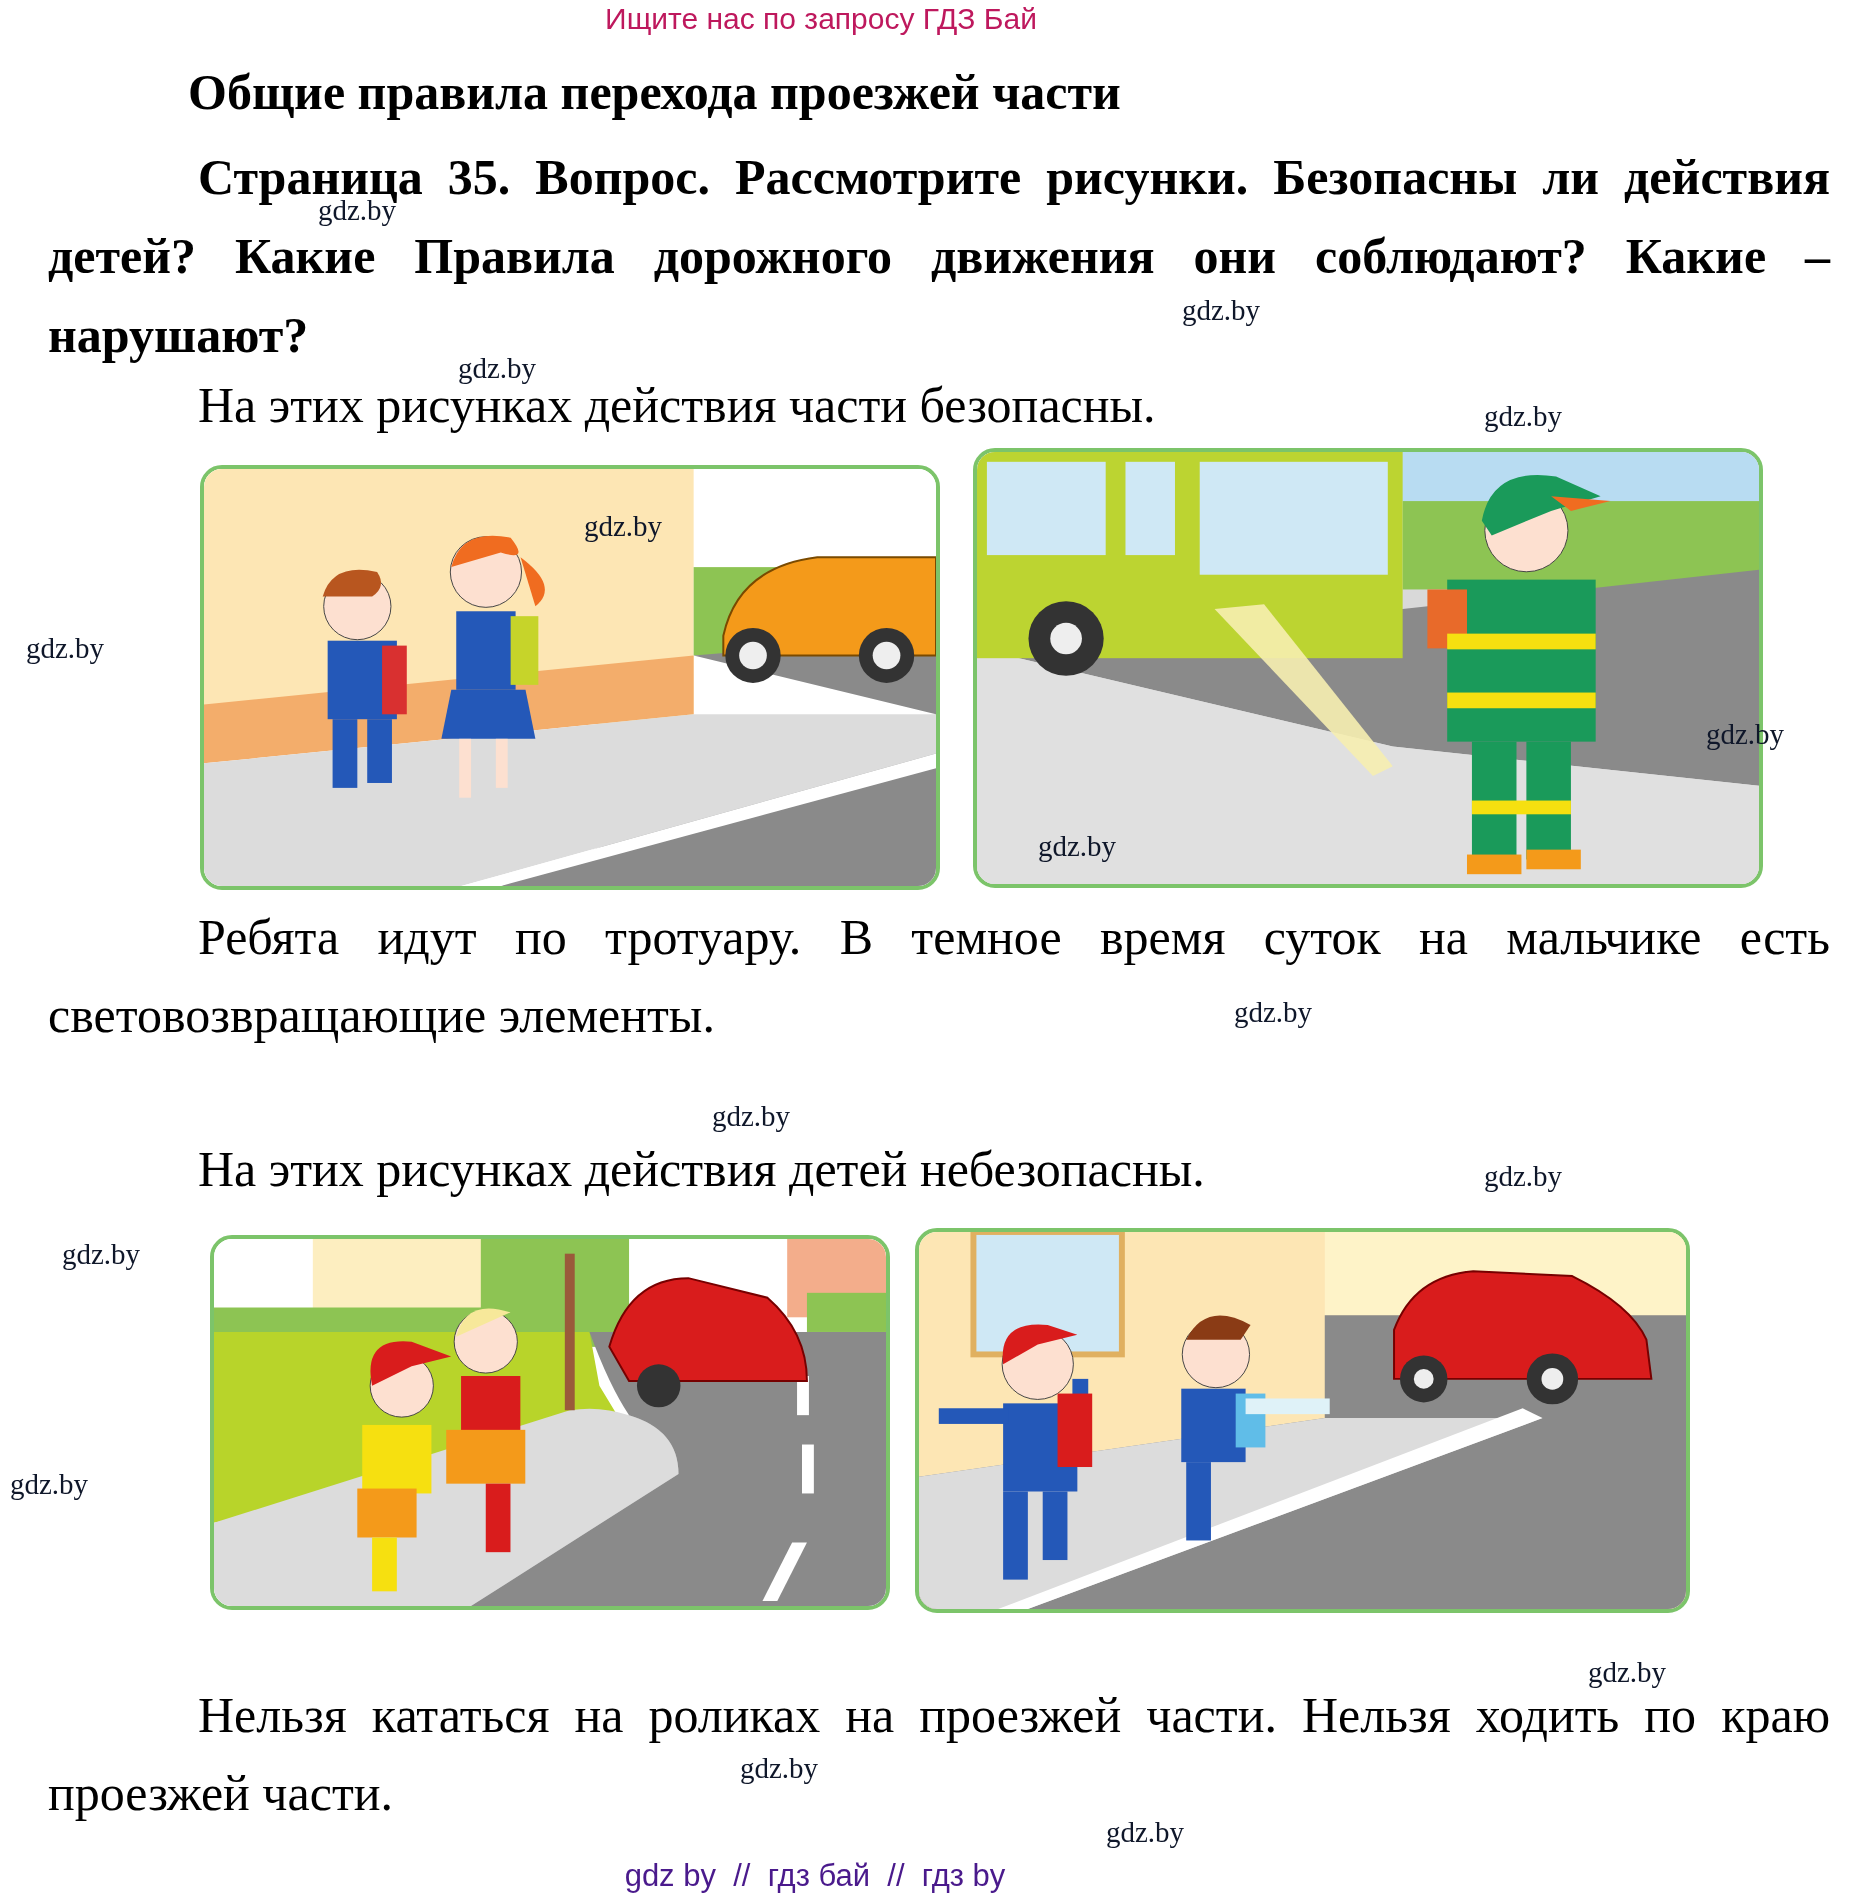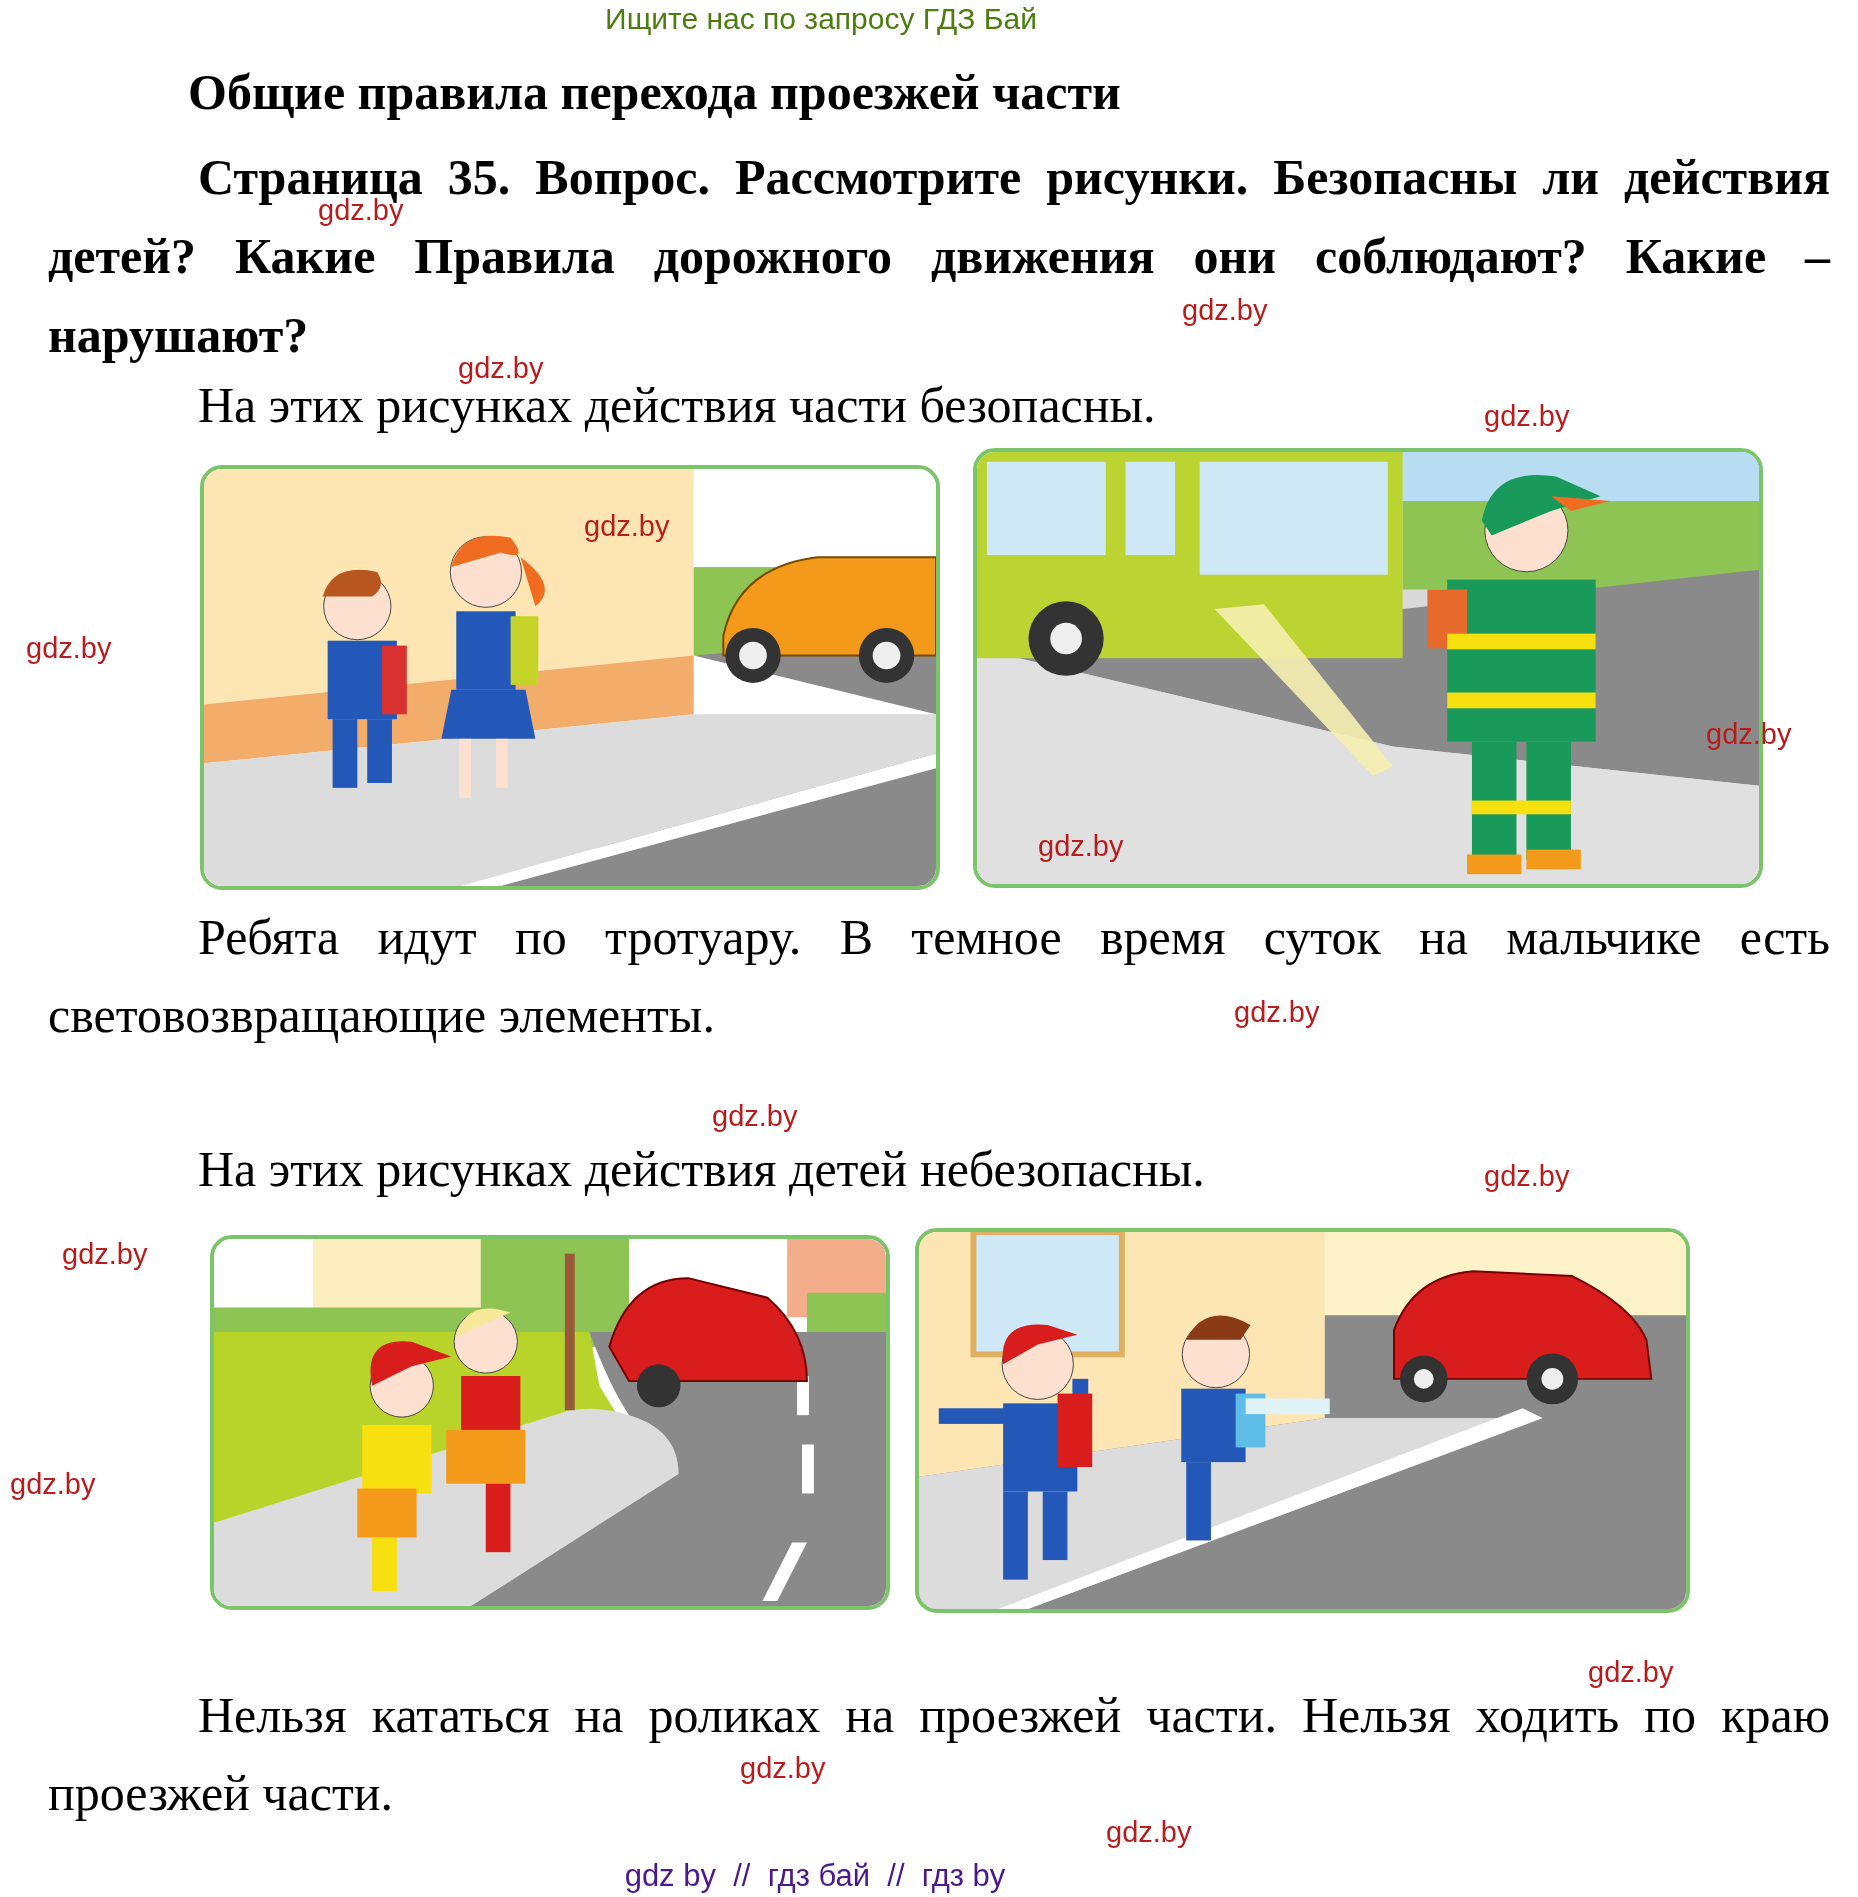--- a/index.html
+++ b/index.html
@@ -1,25 +1,25 @@
 <!DOCTYPE html>
 <html><head>
 <meta charset="utf-8">
 <style>
   html, body { margin:0; padding:0; background:#ffffff; }
   body { width:1858px; height:1897px; position:relative; overflow:hidden; font-family:"Liberation Serif", serif; color:#000; }
   .abs { position:absolute; }
-  .top-banner { left:0; width:1642px; top:0; text-align:center; font-family:"Liberation Sans", sans-serif; font-size:30px; color:#4d7c0f; line-height:34px; }
+  .top-banner { left:0; width:1642px; top:0; text-align:center; font-family:"Liberation Sans", sans-serif; font-size:30px; color:#be185d; line-height:34px; }
   .title { left:188px; top:62px; font-weight:bold; font-size:50px; line-height:60px; white-space:nowrap; }
   .question { left:48px; width:1782px; top:138px; font-weight:bold; font-size:50px; line-height:79px; text-align:justify; text-align-last:left; }
   .question .indent { display:inline-block; width:150px; }
   .para { font-size:50px; line-height:78px; }
   .para-justify { left:48px; width:1782px; text-align:justify; text-align-last:left; }
   .para .indent { display:inline-block; width:150px; }
-  .wm { font-family:Liberation Sans, sans-serif; font-size:29px; color:#b91c1c; line-height:32px; white-space:nowrap; }
+  .wm { font-family:Liberation Serif, serif; font-size:29px; color:#0f172a; line-height:32px; white-space:nowrap; }
   .footer { left:0; width:1630px; top:1858px; text-align:center; font-family:"Liberation Sans", sans-serif; font-size:31px; color:#4a1a8c; white-space:pre; }
   .pic { position:absolute; border:4px solid #7cc46a; border-radius:22px; overflow:hidden; box-sizing:border-box; }
   .pic svg { display:block; width:100%; height:100%; }
 </style>
 </head>
 <body>
 
 <div class="abs top-banner" style="top:2px;">Ищите нас по запросу ГДЗ Бай</div>
 
 <div class="abs title">Общие правила перехода проезжей части</div>

